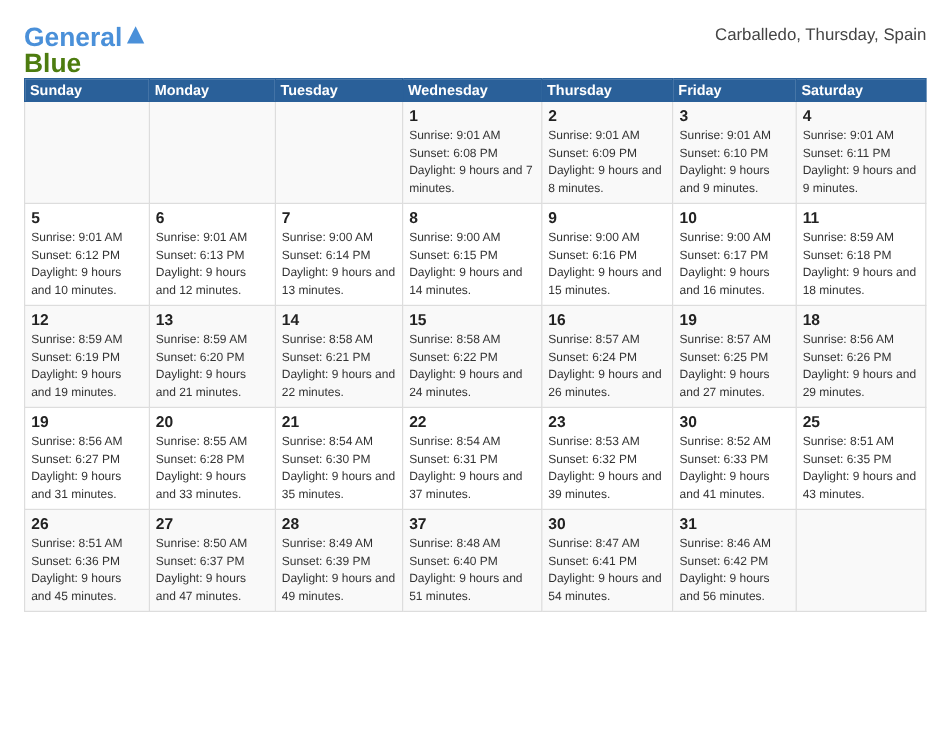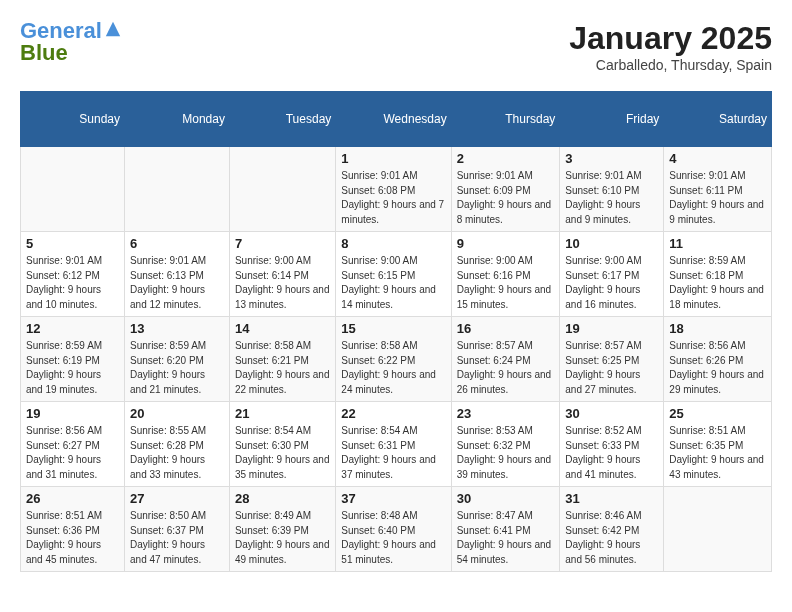--- a/index.html
+++ b/index.html
@@ -7,21 +7,21 @@
       font-family: Arial, sans-serif;
       background: #fff;
       width: 792px;
       min-height: 612px;
       padding: 20px;
     }
     .header {
       display: flex;
       justify-content: space-between;
       align-items: flex-start;
-      margin-bottom: 18px;
+      margin-bottom: 1px;
     }
     .logo {
       display: flex;
       align-items: center;
     }
     .logo-text {
       font-size: 22px;
       font-weight: bold;
       color: #1a3a5c;
       line-height: 1;
@@ -50,24 +50,24 @@
     table {
       width: 100%;
       border-collapse: collapse;
       font-size: 11px;
     }
     thead tr {
       background-color: #2a6099;
       color: #fff;
     }
     thead th {
-      padding: 20px 4px;
-      text-align: right;
+      padding: 2px 4px;
+      text-align: left;
       font-size: 12px;
-      font-weight: normal;
+      font-weight: bold;
       border: 1px solid #2a6099;
     }
     tbody tr {
       border-bottom: 1px solid #ccc;
     }
     tbody td {
       vertical-align: top;
       padding: 4px 5px;
       border: 1px solid #ddd;
       min-height: 80px;
@@ -99,21 +99,20 @@
   <div class="logo">
     <div>
       <div class="logo-text">
         <span>General</span><svg class="logo-icon" viewBox="0 0 20 20" xmlns="http://www.w3.org/2000/svg">
             <polygon points="2,18 10,2 18,18" fill="#4a90d9"></polygon>
           </svg><br><span style="color:#4d7c0f;font-size:22px;">Blue</span>
       </div>
     </div>
   </div>
   <div class="title-block">
-    <div class="calendar-title">January 2025</div>
     <div class="calendar-subtitle">Carballedo, Thursday, Spain</div>
   </div>
 </div>
 
 <table>
   <thead>
     <tr>
 
     <th>Sunday</th>
         <th>Monday</th>

